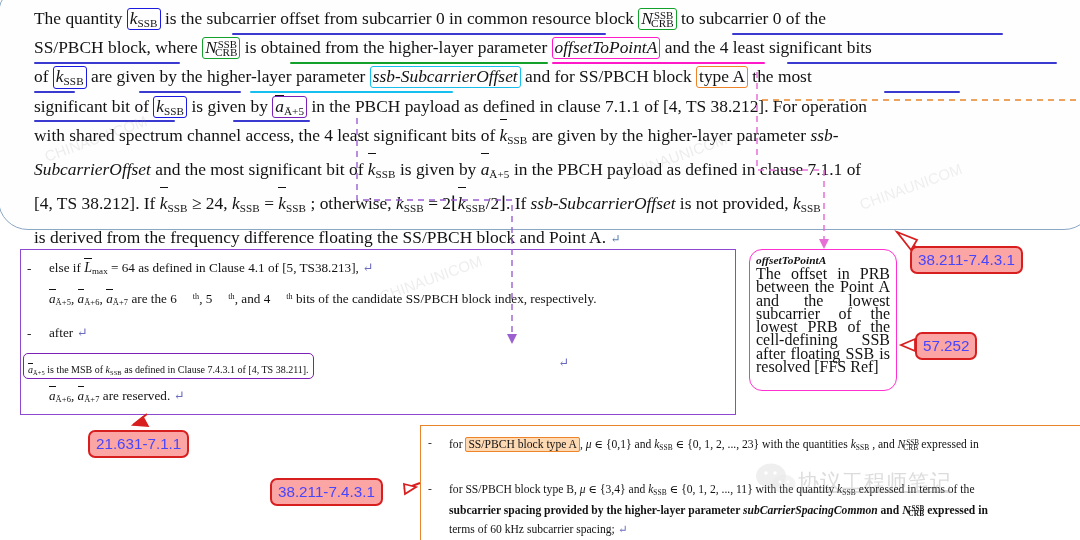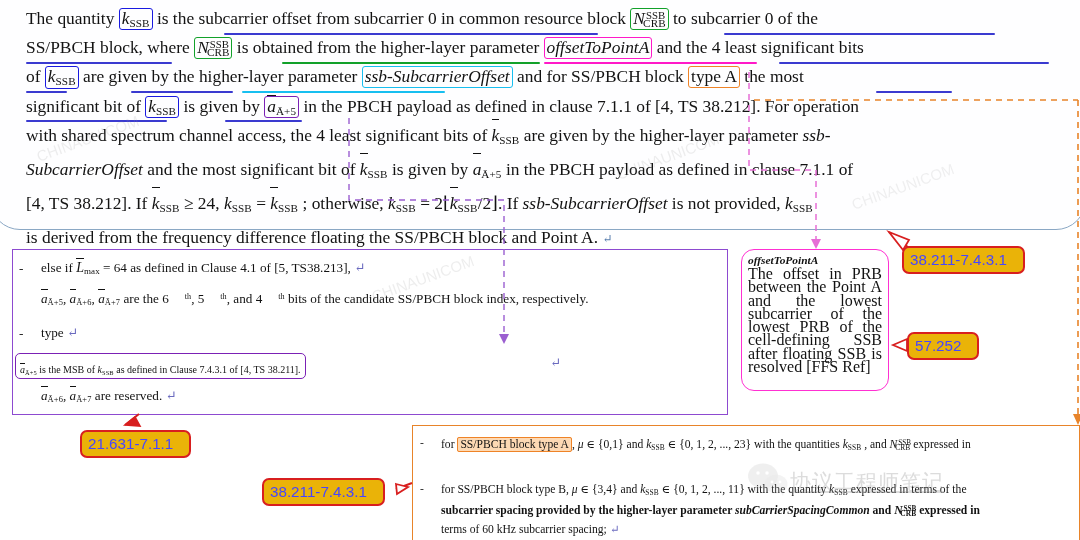--- a/index.html
+++ b/index.html
@@ -2,21 +2,21 @@
 <html><head>
 <meta charset="utf-8">
 <style>
   html,body{margin:0;padding:0;}
   body{
     width:1080px;height:540px;position:relative;overflow:hidden;
     background:#ffffff;
     font-family:"Liberation Serif","DejaVu Serif",serif;
     color:#121212;
   }
-  .stage{position:absolute;left:4px;top:0;width:944px;height:540px;}
+  .stage{position:absolute;left:12px;top:0;width:944px;height:540px;}
 
   
   .abs{position:absolute;}
   .ital{font-style:italic;}
   sup{font-size:.62em;line-height:0;vertical-align:.5em;margin-left:16px;}
 
   
   .mv{font-family:"Liberation Serif","DejaVu Serif",serif;font-style:italic;}
   .msub{font-style:normal;font-size:.64em;vertical-align:-.25em;letter-spacing:.1px;}
   .msup{font-style:normal;font-size:.62em;vertical-align:.48em;}
@@ -73,22 +73,22 @@
   
   #orange-panel{
     left:408px;top:425px;width:668px;height:119px;
     border:1.5px solid #e8842a;box-sizing:border-box;background:#fff;
   }
   .ob-row{position:absolute;font-size:11.6px;line-height:15.2px;white-space:nowrap;}
   .ob-dash{position:absolute;font-size:11.6px;color:#333;}
 
   
   .tag{
-    position:absolute;border:2.1px solid #d81f1f;border-radius:7px;background:#eab308;
-    color:#4646ff;font-size:15.2px;line-height:1;padding:4px 16px 5px 6px;
+    position:absolute;border:2.1px solid #d81f1f;border-radius:7px;background:#fca5a5;
+    color:#4646ff;font-size:15.2px;line-height:1;padding:4px 6px 5px 6px;
     white-space:nowrap;font-family:"Liberation Sans","DejaVu Sans",sans-serif;
   }
 
   
   svg.layer{position:absolute;left:0;top:0;width:1080px;height:540px;overflow:visible;}
 
   
   .wm{position:absolute;color:#9a9a9a;opacity:.33;pointer-events:none;
       font-family:"Liberation Sans","DejaVu Sans",sans-serif;white-space:nowrap;}
   #wm-cn{left:786px;top:468px;font-size:21px;opacity:.30;color:#8d8d8d;letter-spacing:1px;text-decoration:underline;}
@@ -150,21 +150,21 @@
     <div class="pp-row" style="left:28px;top:10px;">
       <span>else if </span><span class="updn"><span class="mv" style="font-size:14px">L</span><span class="stk"></span></span><span class="msub ital" style="font-size:9px">max</span><span> = 64 as defined in Clause 4.1 of [5, TS38.213],</span><span style="color:#6a6abf;"> ↵</span>
     </div>
 
     <div class="pp-row" style="left:28px;top:41px;">
       <span class="updn"><span class="mv">a</span><span class="stk"></span></span><span class="msub">Ā+5</span>, <span class="updn"><span class="mv">a</span><span class="stk"></span></span><span class="msub">Ā+6</span>, <span class="updn"><span class="mv">a</span><span class="stk"></span></span><span class="msub">Ā+7</span> are the 6<sup>th</sup>, 5<sup>th</sup>, and 4<sup>th</sup> bits of the candidate SS/PBCH block index, respectively.
     </div>
 
     <div class="pp-dash" style="left:6px;top:75px;">-</div>
     <div class="pp-row" style="left:28px;top:75px;">
-      <span>type</span><span style="color:#6a6abf;"> ↵</span>
+      <span>after</span><span style="color:#6a6abf;"> ↵</span>
     </div>
 
     <div id="msb-box" style="left:2px;top:103px;">
       <span class="updn"><span class="mv">a</span><span class="stk"></span></span><span class="msub">Ā+5</span> is the MSB of <span class="mv">k</span><span class="msub">SSB</span> as defined in Clause 7.4.3.1 of [4, TS 38.211].
     </div>
     <span class="abs" style="left:537px;top:105px;color:#6a6abf;font-size:13px;">↵</span>
 
     <div class="pp-row" style="left:28px;top:138px;">
       <span class="updn"><span class="mv">a</span><span class="stk"></span></span><span class="msub">Ā+6</span>, <span class="updn"><span class="mv">a</span><span class="stk"></span></span><span class="msub">Ā+7</span> are reserved. <span style="color:#6a6abf;">↵</span>
     </div>

